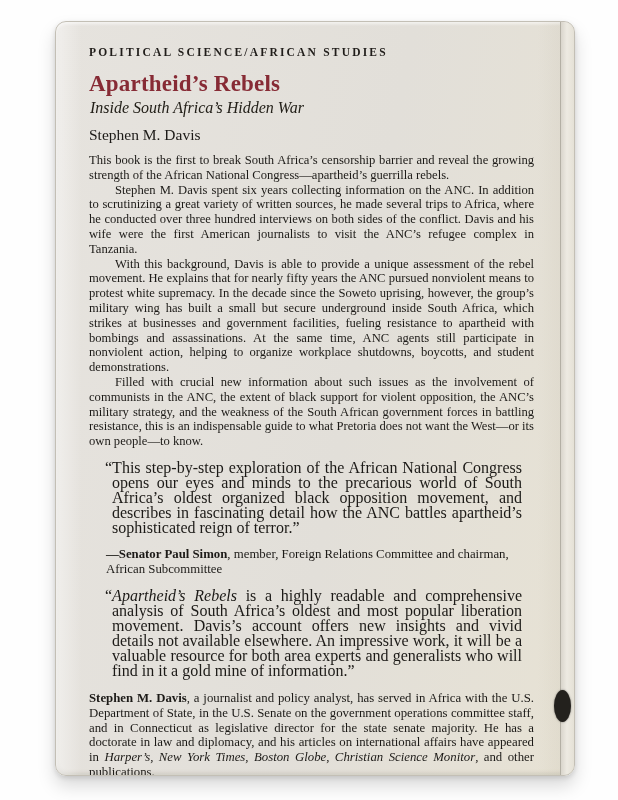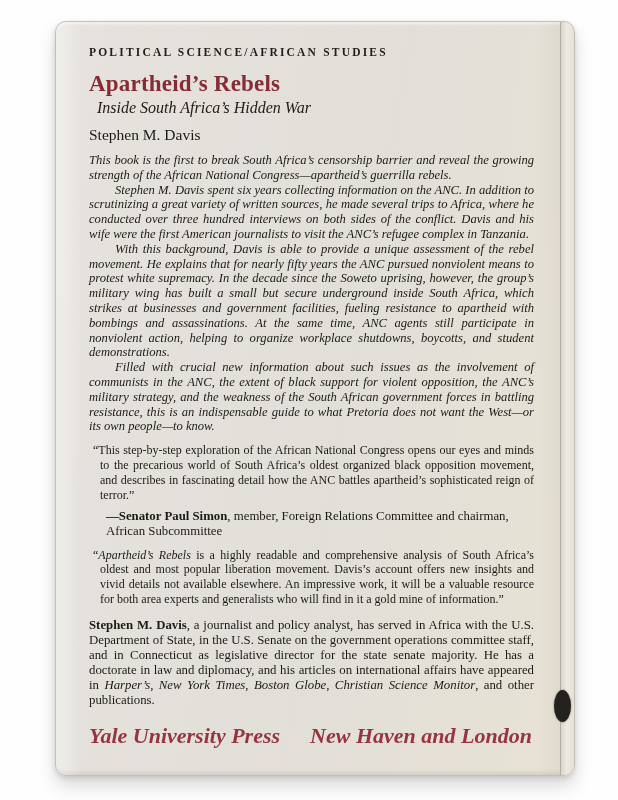--- a/index.html
+++ b/index.html
@@ -44,32 +44,32 @@
   }
   .category{
     font-size:11.5px;font-weight:bold;letter-spacing:2.2px;
     color:#201d1a;margin:0 0 13px 0;
   }
   .title{
     font-size:23px;font-weight:bold;color:var(--accent);
     margin:0 0 2px 0;letter-spacing:.2px;
   }
   .subtitle{
-    font-size:16px;font-style:italic;color:#232019;margin:0 0 9px 8px;
+    font-size:16px;font-style:italic;color:#232019;margin:0 0 9px 1px;
   }
   .author{
     font-size:15.5px;margin:0 0 9px 0;
   }
   .body-text p{
-    margin:0;font-size:12.6px;line-height:14.8px;text-align:justify;font-style:italic;
+    margin:0;font-size:12.6px;line-height:14.8px;text-align:justify;
   }
   .body-text p.indent{text-indent:26px;}
   .quote{margin-top:9px;}
   .quote-text{
-    margin:0;font-size:12px;line-height:14.9px;text-align:justify;
+    margin:12px;font-size:16px;line-height:14.9px;text-align:justify;
     padding-left:11px;text-indent:-7px;
   }
   .quote-attrib{
     margin:6px;font-size:12.8px;line-height:14.9px;padding-left:11px;
   }
   .bio{
     margin:11px 0 0 0;font-size:12.8px;line-height:14.9px;text-align:justify;
   }
   .imprint{
     margin-top:15px;font-size:22px;font-style:italic;font-weight:bold;

